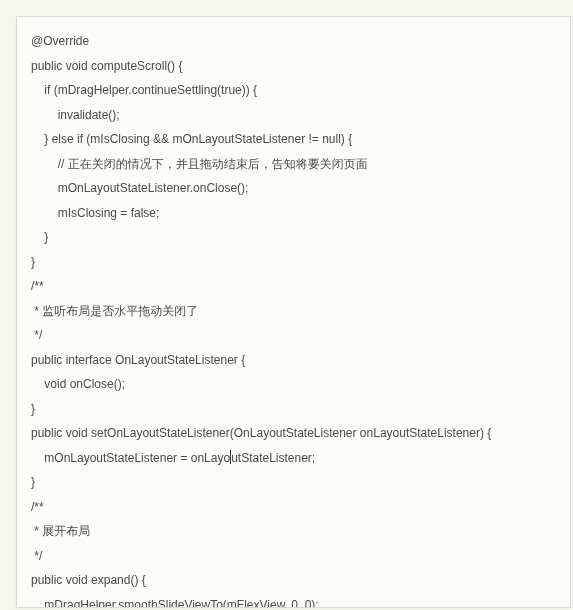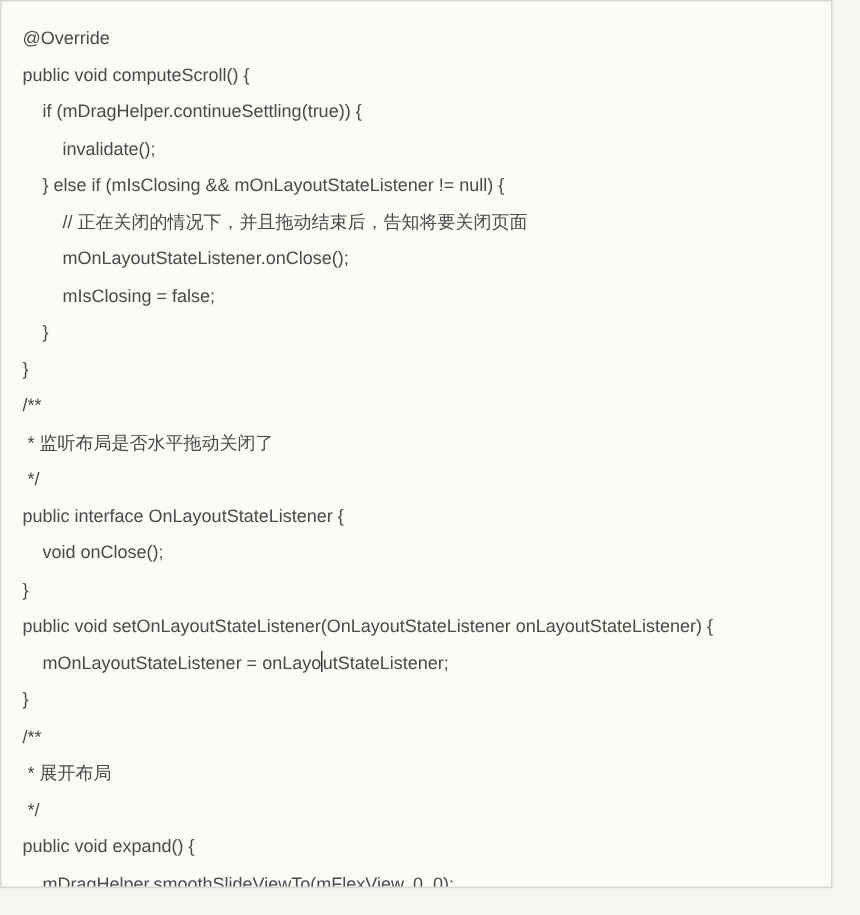--- a/index.html
+++ b/index.html
@@ -5,21 +5,21 @@
   html, body {
     margin: 0;
     padding: 0;
     background: #f7f7f2;
     width: 573px;
     height: 610px;
     overflow: hidden;
     box-sizing: border-box;
   }
   .code-box {
-    margin: 0;
+    margin: 16px;
     width: 555px;
     height: 592px;
     border: 1px solid #d8d8d8;
     background: #fbfbf7;
     box-shadow: 0 1px 2px rgba(0,0,0,0.05);
     padding: 12px 10px 12px 14px;
     box-sizing: border-box;
     font-family: Arial, "Segoe UI", "Microsoft YaHei", sans-serif;
     font-size: 12px;
     color: #4a4a4a;

